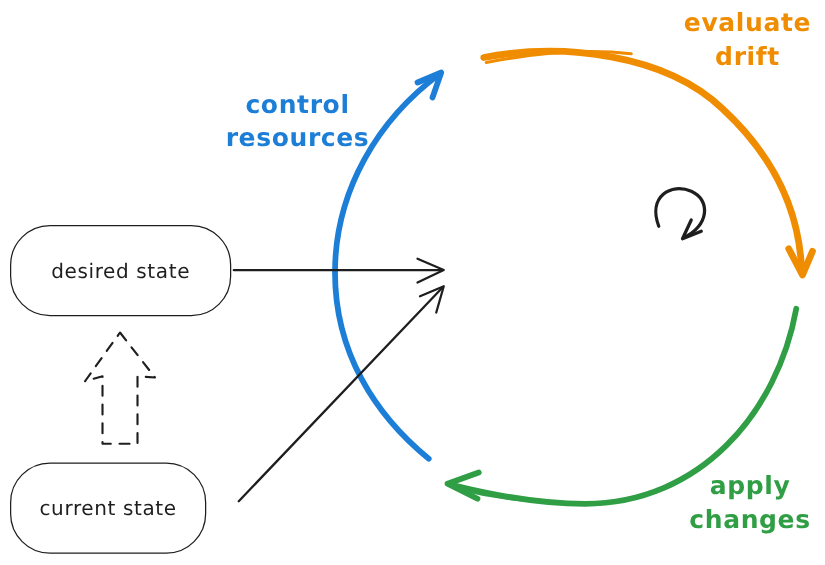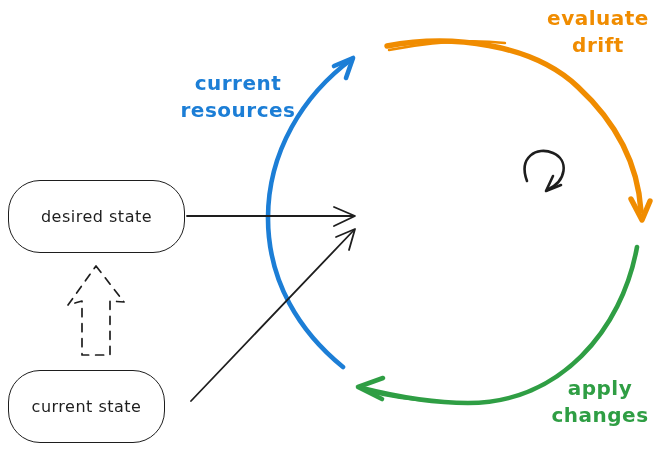--- a/index.html
+++ b/index.html
@@ -94,21 +94,21 @@
 
   <div class="node node-desired">
     <span>desired state</span>
   </div>
 
   <div class="node node-current">
     <span>current state</span>
   </div>
 
 
-  <div class="edge-label label-observe">current
+  <div class="edge-label label-observe">control
 resources</div>
 
   <div class="edge-label label-apply">apply
 changes</div>
 
   <div class="edge-label label-evaluate">evaluate
 drift</div>
 
 </div>
 

